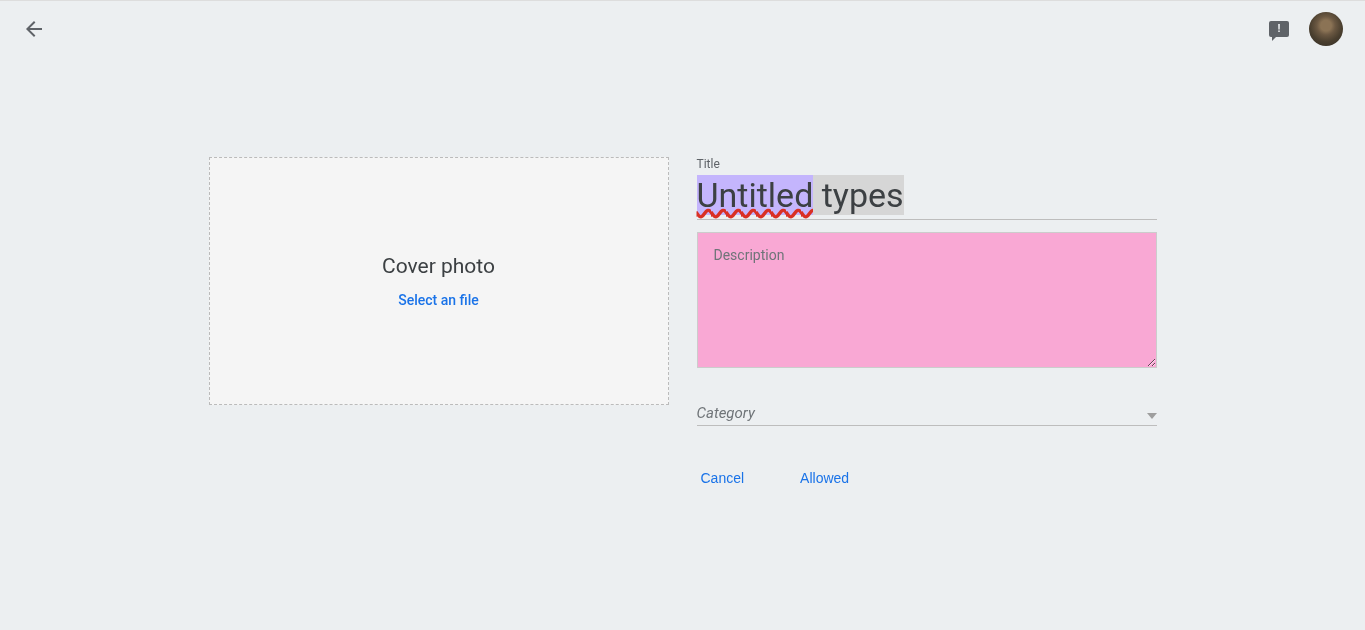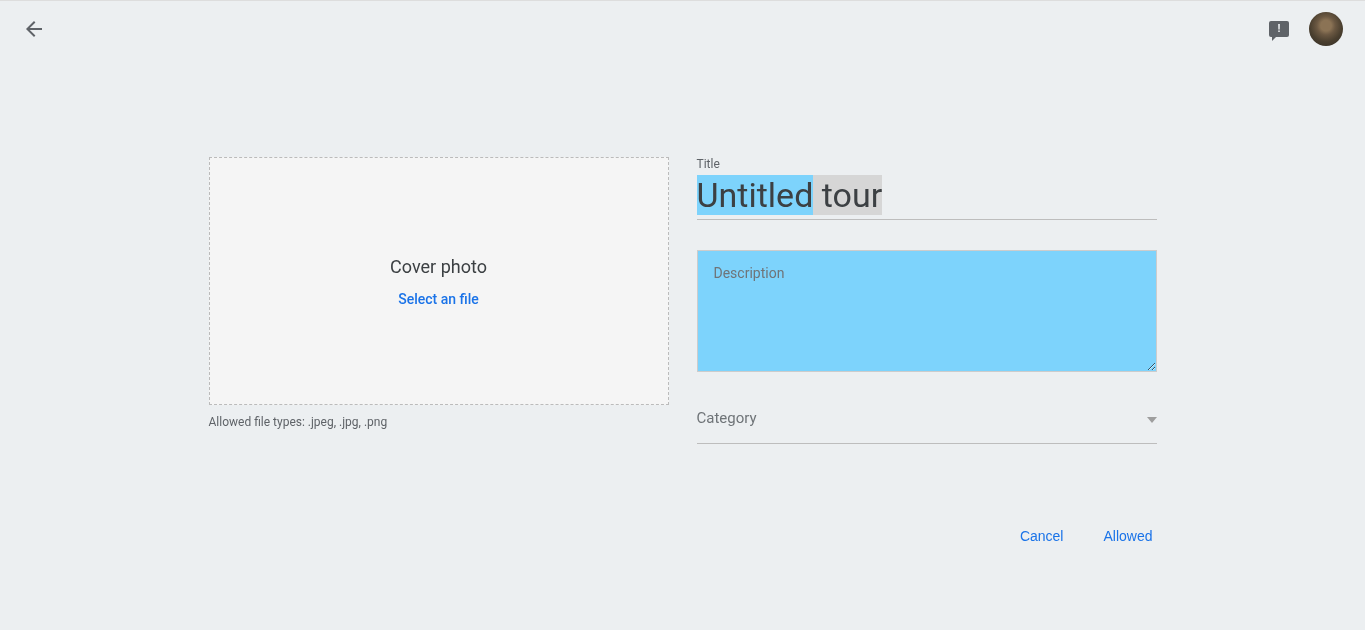--- a/index.html
+++ b/index.html
@@ -86,21 +86,21 @@
       border: 1px dashed #bbb;
       background: #f5f5f5;
       height: 248px;
       display: flex;
       flex-direction: column;
       align-items: center;
       justify-content: center;
       gap: 14px;
     }
     .dropzone-title {
-      font-size: 18px;
+      font-size: 21px;
       color: #3c4043;
       font-weight: 400;
     }
     .dropzone-text {
       font-size: 14px;
       color: #3c4043;
       text-align: center;
       line-height: 1.9;
     }
     .select-image-link {
@@ -112,88 +112,89 @@
     .allowed-types {
       font-size: 12px;
       color: #5f6368;
       margin-top: 10px;
     }
     .right-panel {
       width: 460px;
       padding-top: 0;
     }
     .field-group {
-      margin-bottom: 30px;
+      margin-bottom: 12px;
     }
     .field-label {
       font-size: 12px;
       color: #5f6368;
       margin-bottom: 2px;
     }
     .title-input-wrap {
       border-bottom: 1px solid #bdbdbd;
       padding-bottom: 2px;
     }
     .title-input {
       font-size: 34px;
       color: #3c4043;
       display: inline;
-      background: #7dd3fc;
+      background: #c4b5fd;
+      text-decoration: underline;
       text-decoration-style: wavy;
       text-decoration-color: #d93025;
       -webkit-text-decoration-skip: none;
       text-decoration-skip-ink: none;
       line-height: 1.3;
     }
     .title-input-plain {
       font-size: 34px;
       color: #3c4043;
       display: inline;
       background: #d6d6d6;
       line-height: 1.3;
     }
     .description-field {
       width: 100%;
-      height: 122px;
+      height: 136px;
       border: 1px solid #ccc;
-      background: #7dd3fc;
+      background: #f9a8d4;
       padding: 14px 16px;
       font-size: 14px;
       font-family: inherit;
       color: #3c4043;
       resize: both;
     }
     .description-field::placeholder {
       color: #6f7478;
     }
     .category-wrap {
       display: flex;
       justify-content: space-between;
-      align-items: center;
+      align-items: flex-start;
       border-bottom: 1px solid #bdbdbd;
-      padding-bottom: 16px;
+      padding-bottom: 2px;
       cursor: pointer;
       margin-top: 32px;
+      font-style: italic;
     }
     .category-label {
       font-size: 15px;
       color: #6f7478;
     }
     .dropdown-arrow {
       color: #9e9e9e;
     }
     .dropdown-arrow svg {
       width: 10px;
       height: 6px;
     }
     .actions {
       display: flex;
-      justify-content: flex-end;
-      gap: 32px;
-      margin-top: 76px;
+      gap: 48px;
+      margin-top: 36px;
     }
     .btn {
       font-size: 14px;
       font-weight: 500;
       color: #1a73e8;
       background: none;
       border: none;
       cursor: pointer;
       padding: 8px 4px;
     }
@@ -212,28 +213,27 @@
     <div class="avatar"></div>
   </div>
 </div>
 
 <div class="main-content">
   <div class="left-panel">
     <div class="dropzone">
       <div class="dropzone-title">Cover photo</div>
       <div class="select-image-link">Select an file</div>
     </div>
-    <div class="allowed-types">Allowed file types: .jpeg, .jpg, .png</div>
   </div>
 
   <div class="right-panel">
     <div class="field-group">
       <div class="field-label">Title</div>
       <div class="title-input-wrap">
-        <span class="title-input">Untitled</span><span class="title-input-plain"> tour</span>
+        <span class="title-input">Untitled</span><span class="title-input-plain"> types</span>
       </div>
     </div>
 
     <div class="field-group">
       <textarea class="description-field" placeholder="Description" style=""></textarea>
     </div>
 
     <div class="category-wrap">
       <span class="category-label">Category</span>
       <span class="dropdown-arrow">

